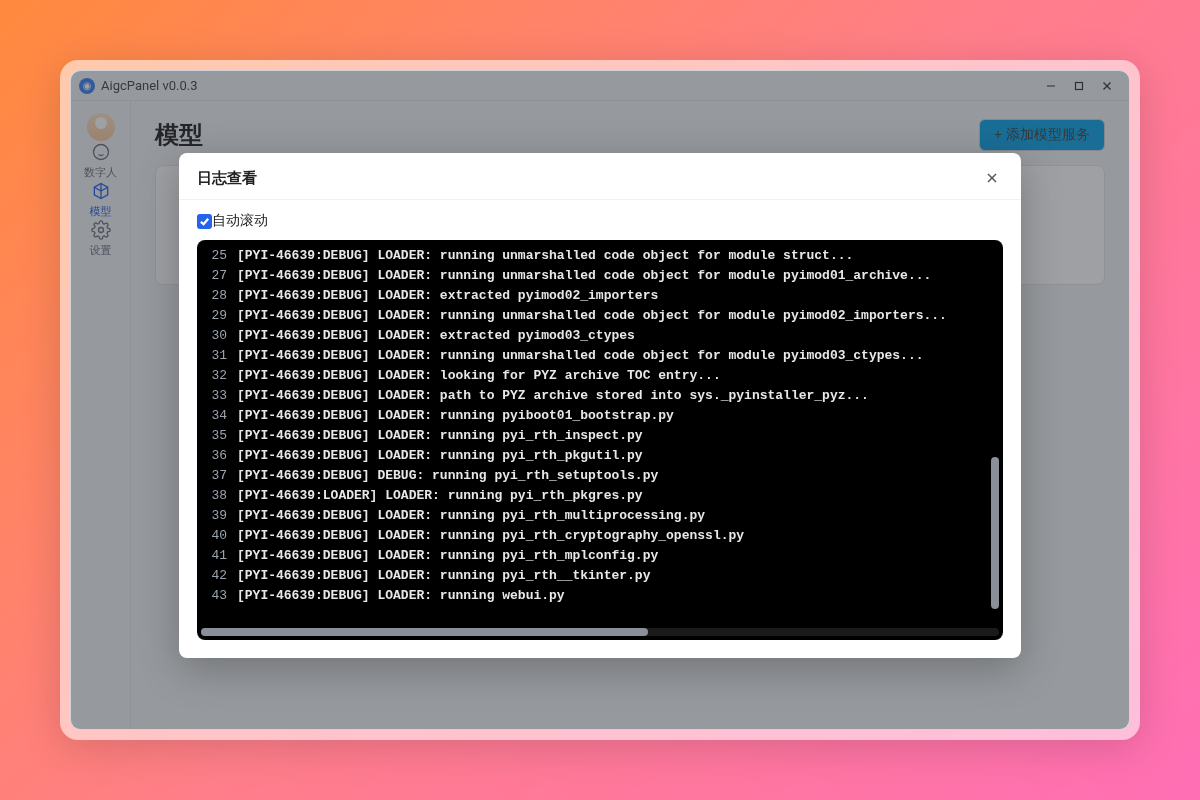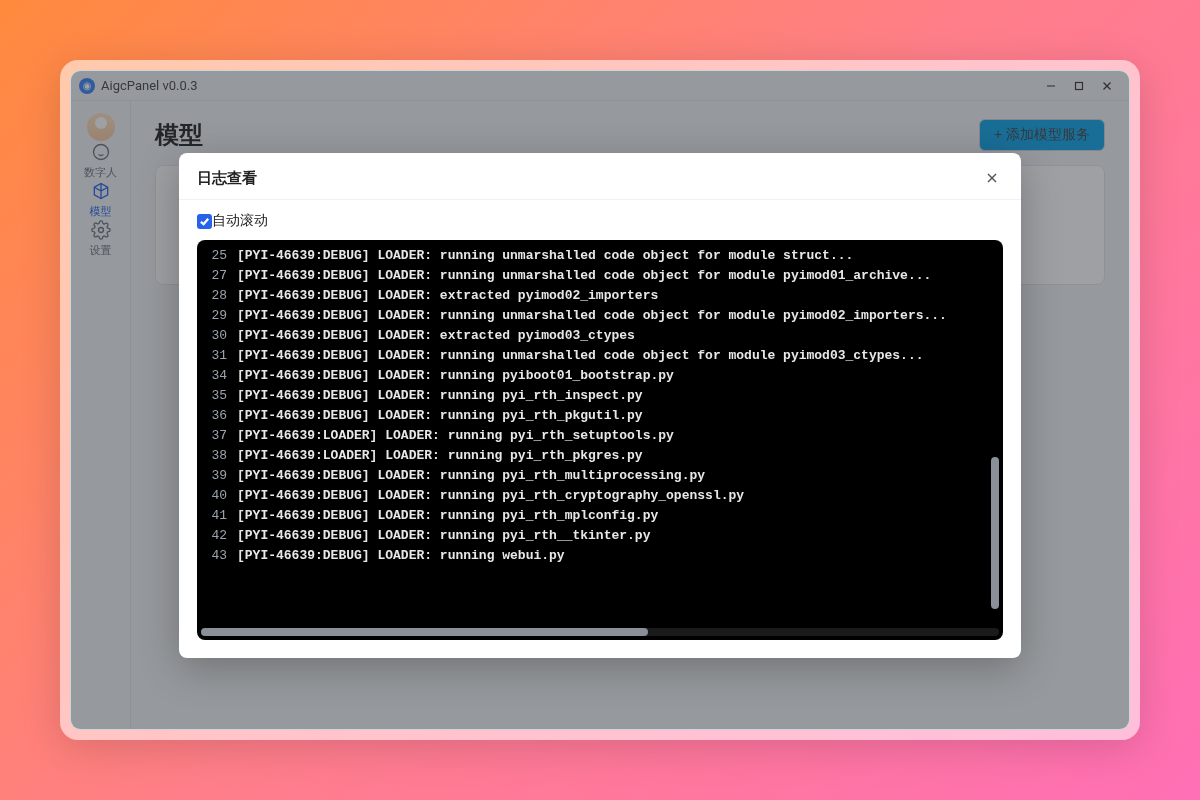--- a/index.html
+++ b/index.html
@@ -226,24 +226,26 @@
               <span>自动滚动</span>
             </div>
             <div class="terminal">
               <div class="terminal-inner" id="terminal-inner">
                   <div class="term-row"><span class="term-ln">25</span><span class="term-tx">[PYI-46639:DEBUG] LOADER: running unmarshalled code object for module struct...</span></div>
                   <div class="term-row"><span class="term-ln">27</span><span class="term-tx">[PYI-46639:DEBUG] LOADER: running unmarshalled code object for module pyimod01_archive...</span></div>
                   <div class="term-row"><span class="term-ln">28</span><span class="term-tx">[PYI-46639:DEBUG] LOADER: extracted pyimod02_importers</span></div>
                   <div class="term-row"><span class="term-ln">29</span><span class="term-tx">[PYI-46639:DEBUG] LOADER: running unmarshalled code object for module pyimod02_importers...</span></div>
                   <div class="term-row"><span class="term-ln">30</span><span class="term-tx">[PYI-46639:DEBUG] LOADER: extracted pyimod03_ctypes</span></div>
                   <div class="term-row"><span class="term-ln">31</span><span class="term-tx">[PYI-46639:DEBUG] LOADER: running unmarshalled code object for module pyimod03_ctypes...</span></div>
+                  <div class="term-row"><span class="term-ln">32</span><span class="term-tx">[PYI-46639:DEBUG] LOADER: looking for PYZ archive TOC entry...</span></div>
+                  <div class="term-row"><span class="term-ln">33</span><span class="term-tx">[PYI-46639:DEBUG] LOADER: path to PYZ archive stored into sys._pyinstaller_pyz...</span></div>
                   <div class="term-row"><span class="term-ln">34</span><span class="term-tx">[PYI-46639:DEBUG] LOADER: running pyiboot01_bootstrap.py</span></div>
                   <div class="term-row"><span class="term-ln">35</span><span class="term-tx">[PYI-46639:DEBUG] LOADER: running pyi_rth_inspect.py</span></div>
                   <div class="term-row"><span class="term-ln">36</span><span class="term-tx">[PYI-46639:DEBUG] LOADER: running pyi_rth_pkgutil.py</span></div>
-                  <div class="term-row"><span class="term-ln">37</span><span class="term-tx">[PYI-46639:LOADER] LOADER: running pyi_rth_setuptools.py</span></div>
+                  <div class="term-row"><span class="term-ln">37</span><span class="term-tx">[PYI-46639:DEBUG] DEBUG: running pyi_rth_setuptools.py</span></div>
                   <div class="term-row"><span class="term-ln">38</span><span class="term-tx">[PYI-46639:LOADER] LOADER: running pyi_rth_pkgres.py</span></div>
                   <div class="term-row"><span class="term-ln">39</span><span class="term-tx">[PYI-46639:DEBUG] LOADER: running pyi_rth_multiprocessing.py</span></div>
                   <div class="term-row"><span class="term-ln">40</span><span class="term-tx">[PYI-46639:DEBUG] LOADER: running pyi_rth_cryptography_openssl.py</span></div>
                   <div class="term-row"><span class="term-ln">41</span><span class="term-tx">[PYI-46639:DEBUG] LOADER: running pyi_rth_mplconfig.py</span></div>
                   <div class="term-row"><span class="term-ln">42</span><span class="term-tx">[PYI-46639:DEBUG] LOADER: running pyi_rth__tkinter.py</span></div>
                   <div class="term-row"><span class="term-ln">43</span><span class="term-tx">[PYI-46639:DEBUG] LOADER: running webui.py</span></div>
                 </div>
               <div class="term-vscroll">
                 <div class="term-vscroll-thumb"></div>
               </div>

